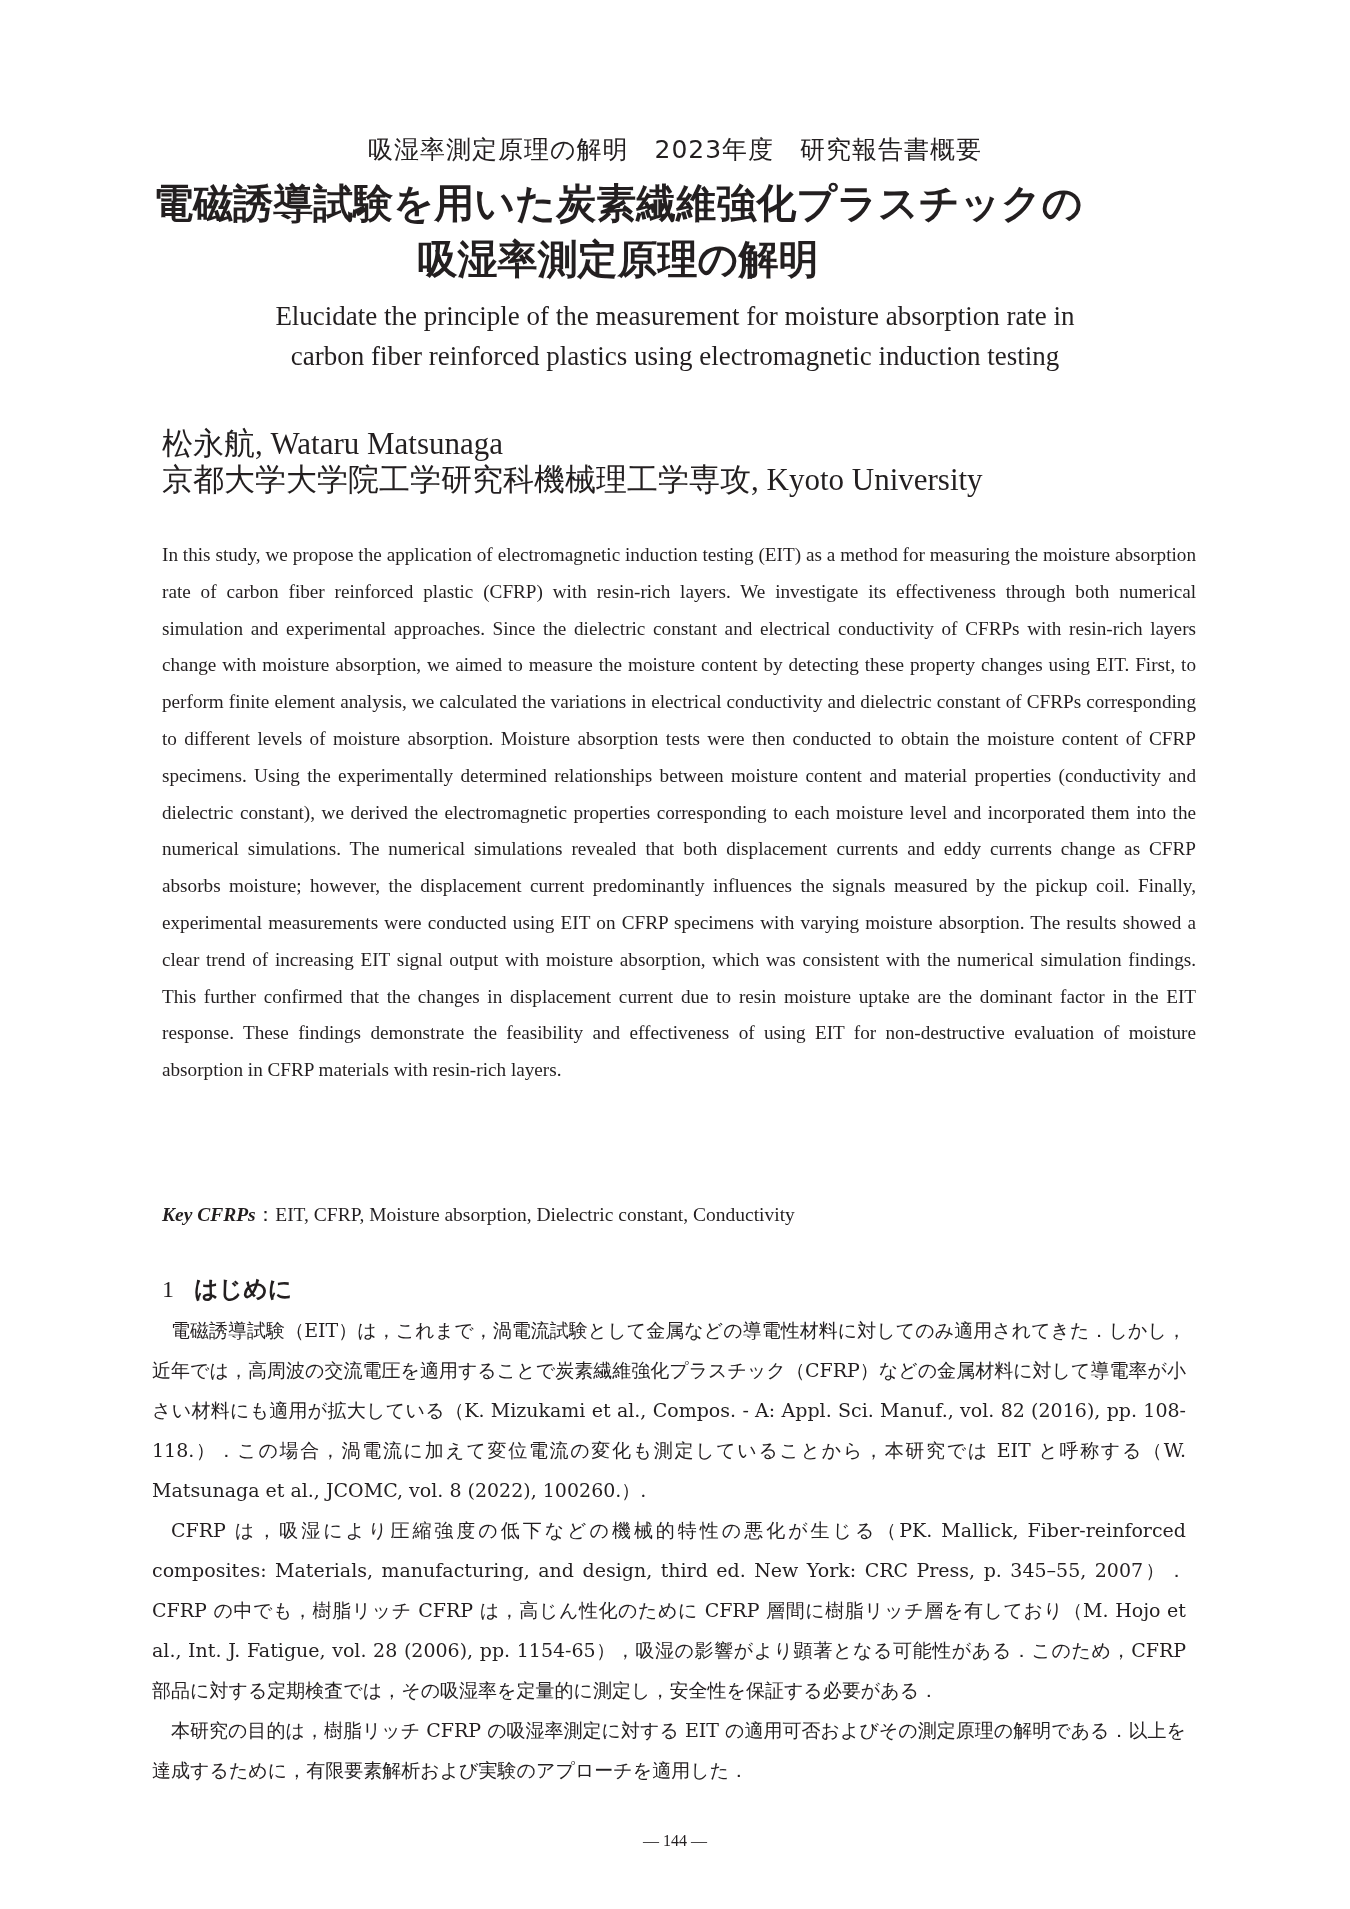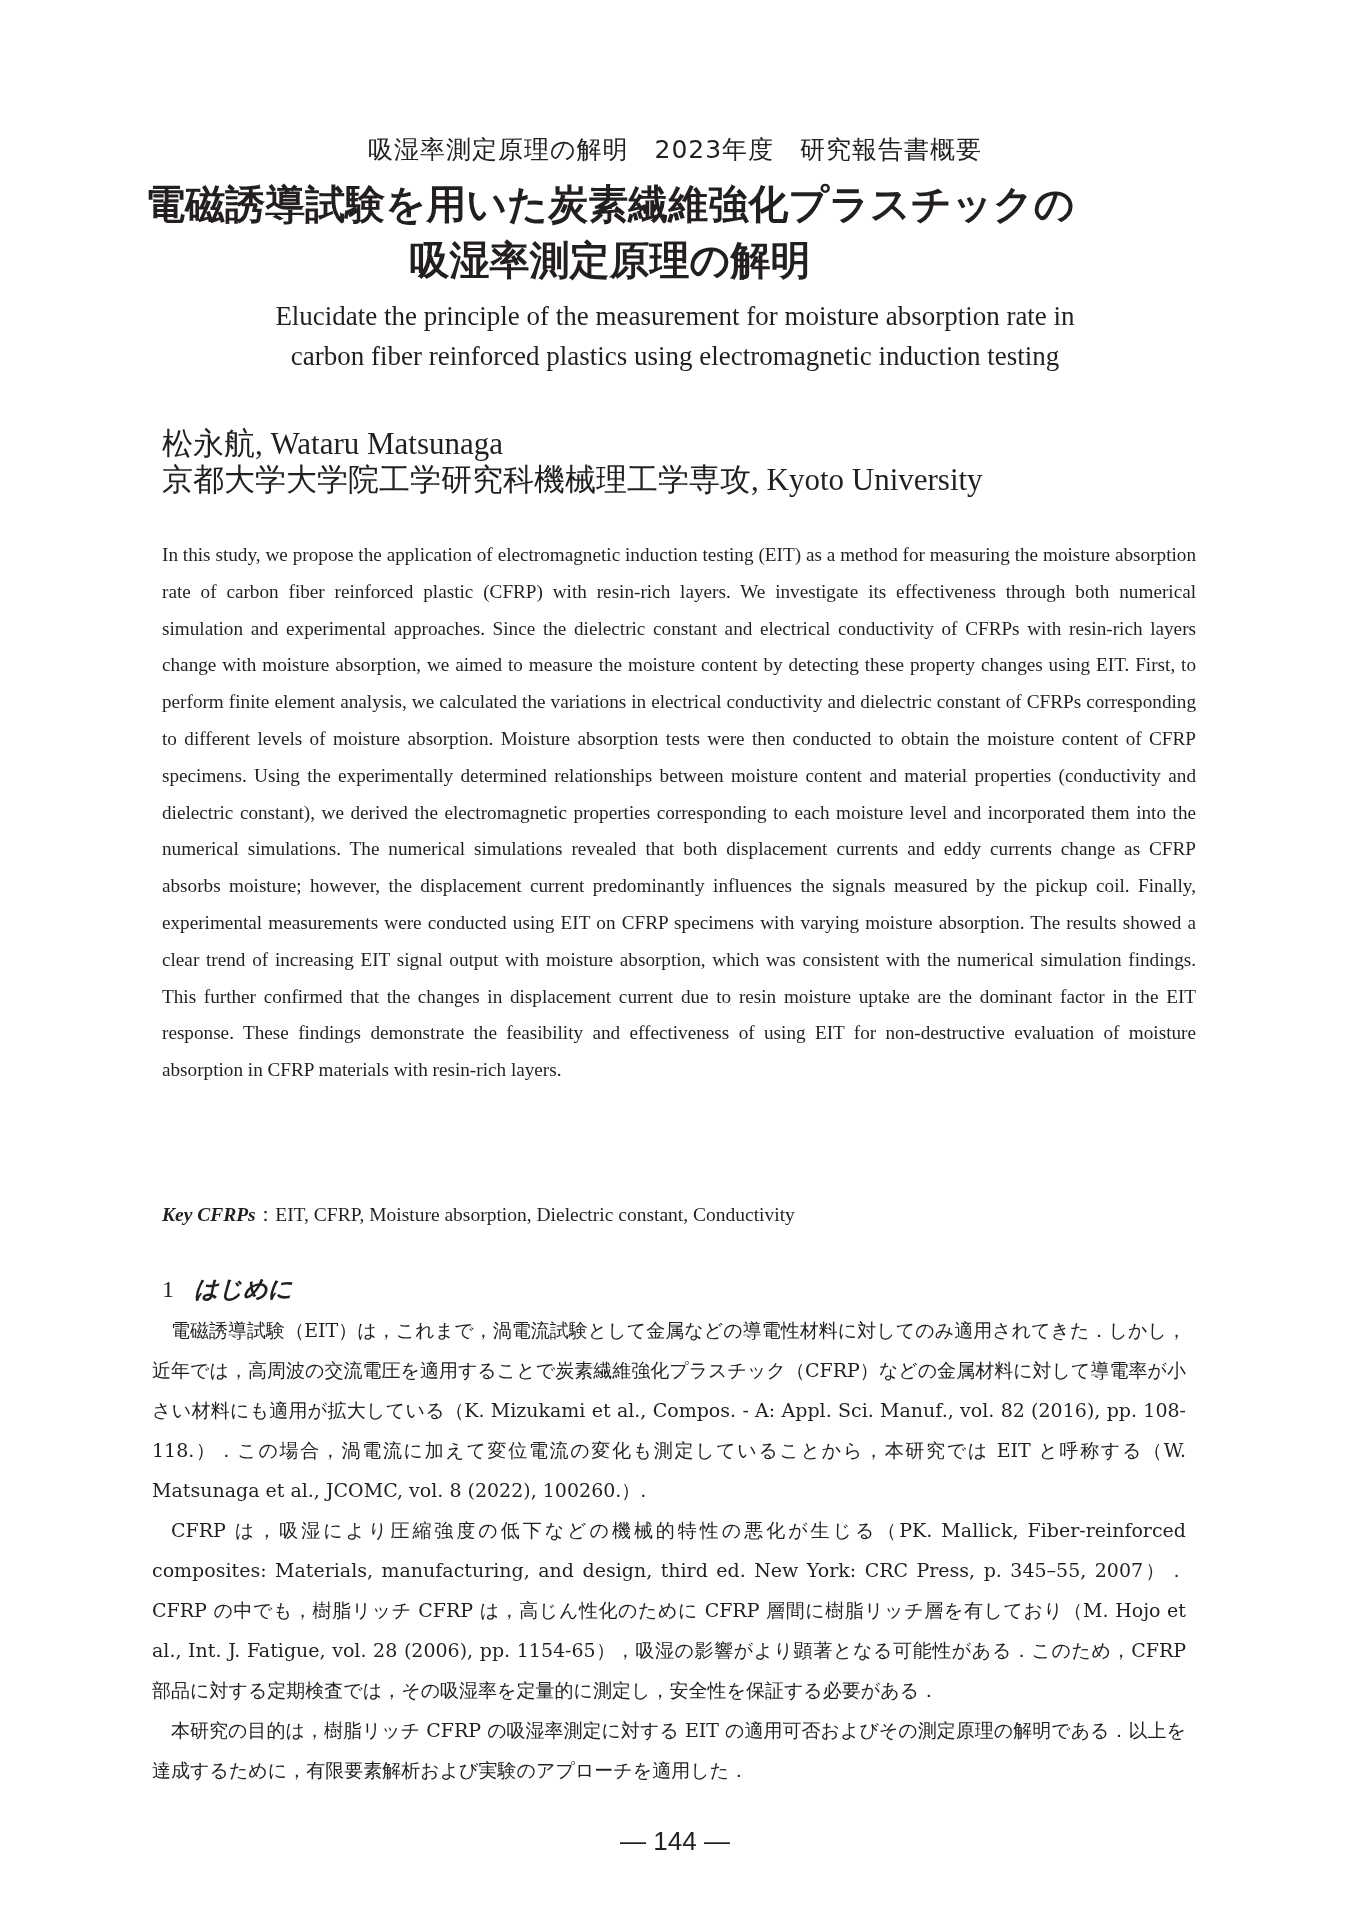--- a/index.html
+++ b/index.html
@@ -3,22 +3,22 @@
 <meta charset="utf-8">
 <style>
   html, body { margin: 0; padding: 0; background: #ffffff; }
   body { width: 1350px; height: 1909px; position: relative; color: #231f20; overflow: hidden; }
   .page { position: absolute; left: 0; top: 0; width: 1350px; height: 1909px; }
   .foundation {
     position: absolute; left: 0; width: 1350px; top: 132px; text-align: center;
     font-family: "DejaVu Sans", sans-serif; font-size: 25px; letter-spacing: 1px; line-height: 36px;
   }
   .title-ja {
-    position: absolute; left: 0; width: 1220px; top: 176px; text-align: center;
-    font-family: Liberation Sans, sans-serif; font-weight: bold; font-size: 40px; line-height: 56px;
+    position: absolute; left: 8px; width: 1220px; top: 176px; text-align: center;
+    font-family: Liberation Serif, serif; font-weight: bold; font-size: 40px; line-height: 56px;
     letter-spacing: 0px;
   }
   .title-en {
     position: absolute; left: 0; width: 1350px; top: 296px; text-align: center;
     font-family: "Liberation Serif", serif; font-size: 27px; line-height: 40px;
   }
   .author {
     position: absolute; left: 162px; top: 426px;
     font-family: "Liberation Serif", serif; font-size: 31px; line-height: 36px;
   }
@@ -30,30 +30,30 @@
   .keywords {
     position: absolute; left: 162px; top: 1200px;
     font-family: "Liberation Serif", serif; font-size: 19.5px; line-height: 30px;
   }
   .keywords .kw-label { font-weight: bold; font-style: italic; }
   .section-heading {
     position: absolute; left: 162px; top: 1272px;
     font-family: "DejaVu Sans", sans-serif; font-size: 24px; line-height: 34px;
   }
   .section-heading .num { font-family: "Liberation Serif", serif; font-weight: normal; margin-right: 20px; }
-  .section-heading .ttl { font-weight: bold; font-style: italic; }
+  .section-heading .ttl { font-weight: bold; }
   .body-text {
     position: absolute; left: 152px; width: 1034px; top: 1310px;
     font-family: "DejaVu Serif", serif; font-size: 19px; line-height: 40px;
     text-align: justify;
   }
   .body-text p { margin: 0; text-indent: 1em; }
   .page-number {
     position: absolute; left: 0; width: 1350px; top: 1826px; text-align: center;
-    font-family: Liberation Sans, sans-serif; font-size: 26px; line-height: 30px;
+    font-family: Liberation Serif, serif; font-size: 16px; line-height: 30px;
   }
 </style>
 </head>
 <body>
 
 <div class="page">
 
   <div class="foundation">吸湿率測定原理の解明　2023年度　研究報告書概要</div>
 
   <div class="title-ja">

